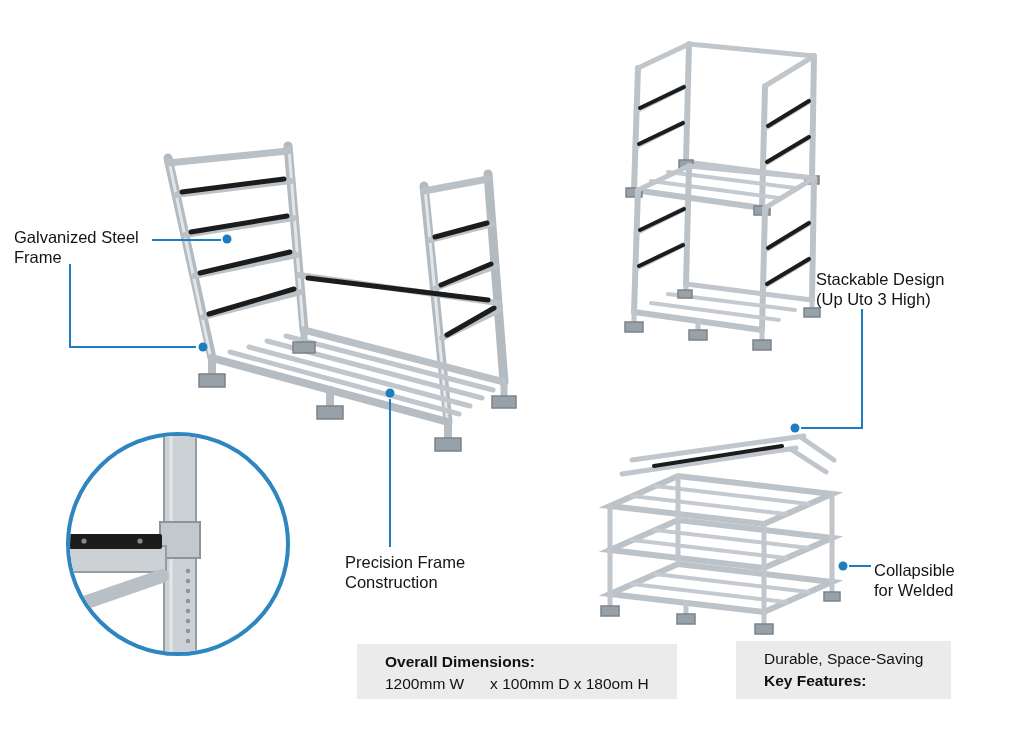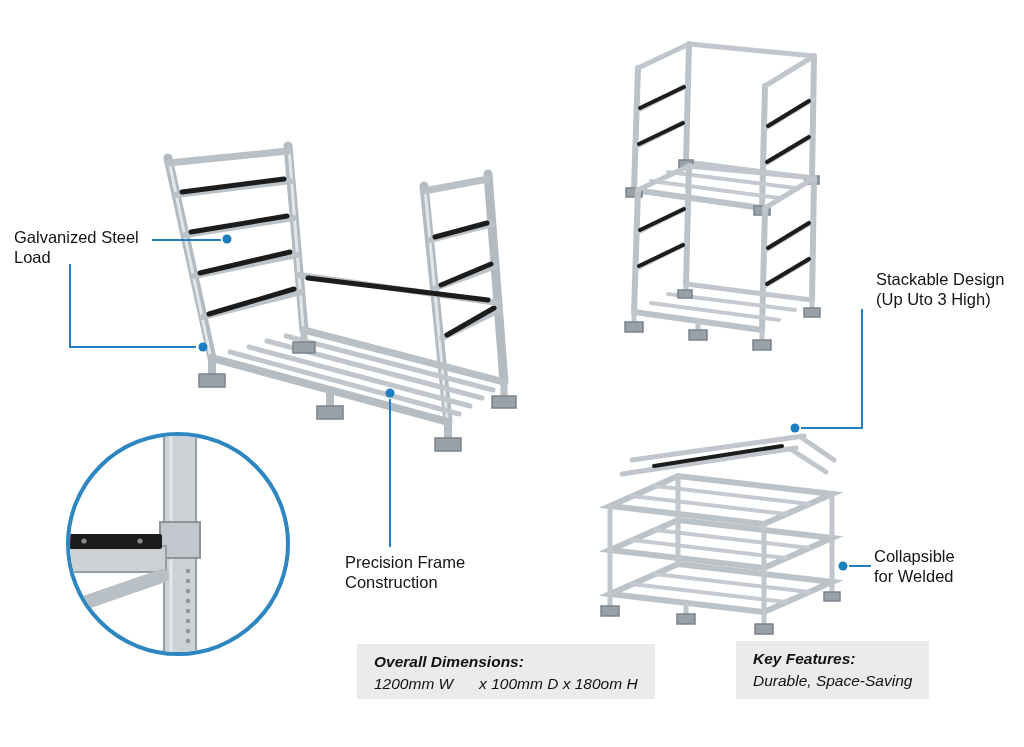--- a/index.html
+++ b/index.html
@@ -1,21 +1,21 @@
 <!DOCTYPE html>
 <html><head>
 <meta charset="utf-8">
 <style>
   html,body{margin:0;padding:0;background:#ffffff;}
   .page{position:relative;width:1024px;height:699px;background:#ffffff;overflow:hidden;
         font-family:"Liberation Sans", sans-serif;color:#111111;}
   .art{position:absolute;}
   .overlay{position:absolute;left:0;top:0;pointer-events:none;}
   .callout{position:absolute;font-size:16.5px;line-height:1.24;color:#141414;}
-  .spec-box{position:absolute;background:#ebebeb;padding:7px 17px;font-size:15.5px;line-height:22px;font-style:italic;}
+  .spec-box{position:absolute;background:#ebebeb;padding:7px 28px;font-size:15.5px;line-height:22px;}
   .bold{font-weight:bold;}
   .pre{white-space:pre;}
   
   .t9{stroke:#b3bac0;stroke-width:9;stroke-linecap:round;fill:none}
   .t8{stroke:#b6bdc2;stroke-width:8;stroke-linecap:round;fill:none}
   .t7{stroke:#bac1c6;stroke-width:7;stroke-linecap:round;fill:none}
   .t6{stroke:#bcc3c8;stroke-width:6;stroke-linecap:round;fill:none}
   .t5{stroke:#c0c6cb;stroke-width:5;stroke-linecap:round;fill:none}
   .t4{stroke:#c4cacf;stroke-width:4;stroke-linecap:round;fill:none}
   .hl{stroke:#e4e7e9;stroke-width:3;stroke-linecap:round;fill:none}
@@ -215,41 +215,41 @@
     <line x1="390" y1="547" x2="390" y2="399" class="conn"></line>
     <circle cx="390" cy="393" r="4.5" class="dot"></circle>
     <polyline points="862,309 862,428 801,428" class="conn"></polyline>
     <circle cx="795" cy="428" r="4.5" class="dot"></circle>
     <line x1="871" y1="566" x2="849" y2="566" class="conn"></line>
     <circle cx="843" cy="566" r="4.5" class="dot"></circle>
   </svg>
 
   <div class="callout" style="left:14px;top:227px">
     <div>Galvanized Steel</div>
-    <div>Load</div>
-  </div>
-
-  <div class="callout" style="left:876px;top:269px">
+    <div>Frame</div>
+  </div>
+
+  <div class="callout" style="left:816px;top:269px">
     <div>Stackable Design</div>
     <div>(Up Uto 3 High)</div>
   </div>
 
   <div class="callout" style="left:345px;top:552px">
     <div>Precision Frame</div>
     <div>Construction</div>
   </div>
 
-  <div class="callout" style="left:874px;top:546px">
+  <div class="callout" style="left:874px;top:560px">
     <div>Collapsible</div>
     <div>for Welded</div>
   </div>
 
   <div class="spec-box" style="left:357px;top:644px">
     <div><span class="bold">Overall Dimensions:</span></div>
     <div class="pre">1200mm W      x 100mm D x 180om H</div>
   </div>
 
   <div class="spec-box" style="left:736px;top:641px">
+    <div>Durable, Space-Saving</div>
     <div><span class="bold">Key Features:</span></div>
-    <div>Durable, Space-Saving</div>
   </div>
 
 </div>
 
 </body></html>

